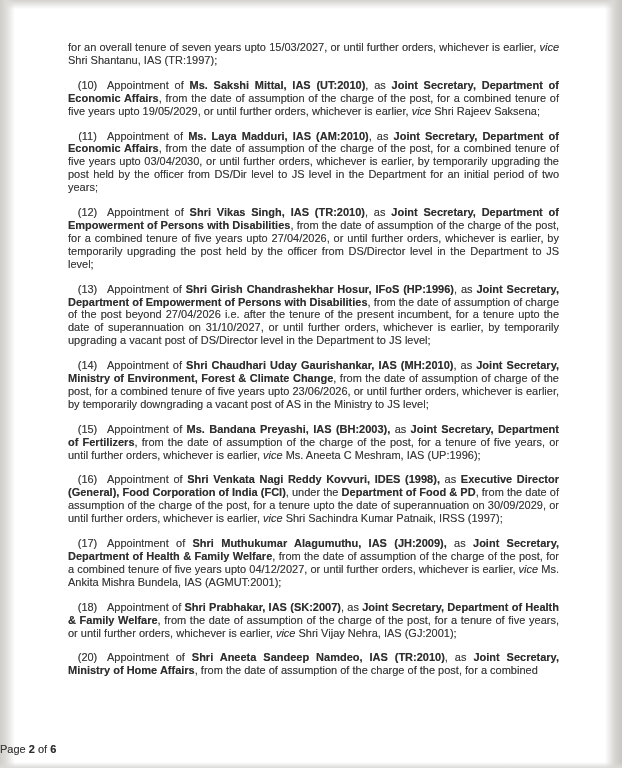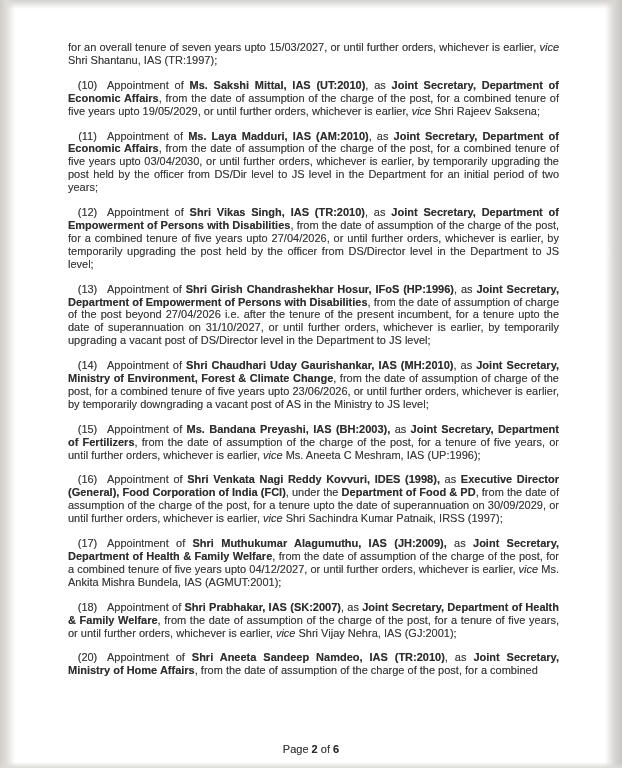--- a/index.html
+++ b/index.html
@@ -56,21 +56,20 @@
     width: 39px;
     text-align: center;
   }
   .b { font-weight: bold; color: #2f2f2f; }
   .i { font-style: italic; }
   .footer {
     position: absolute;
     left: 0;
     top: 743px;
     width: 622px;
-    text-align: center;
     font-size: 11px;
     color: #3a3a3a;
     text-shadow: 0 0 0.45px rgba(60,60,60,0.55);
   }
   .footer .b { color: #2f2f2f; }
 </style>
 </head>
 <body>
 
 <div class="page">

